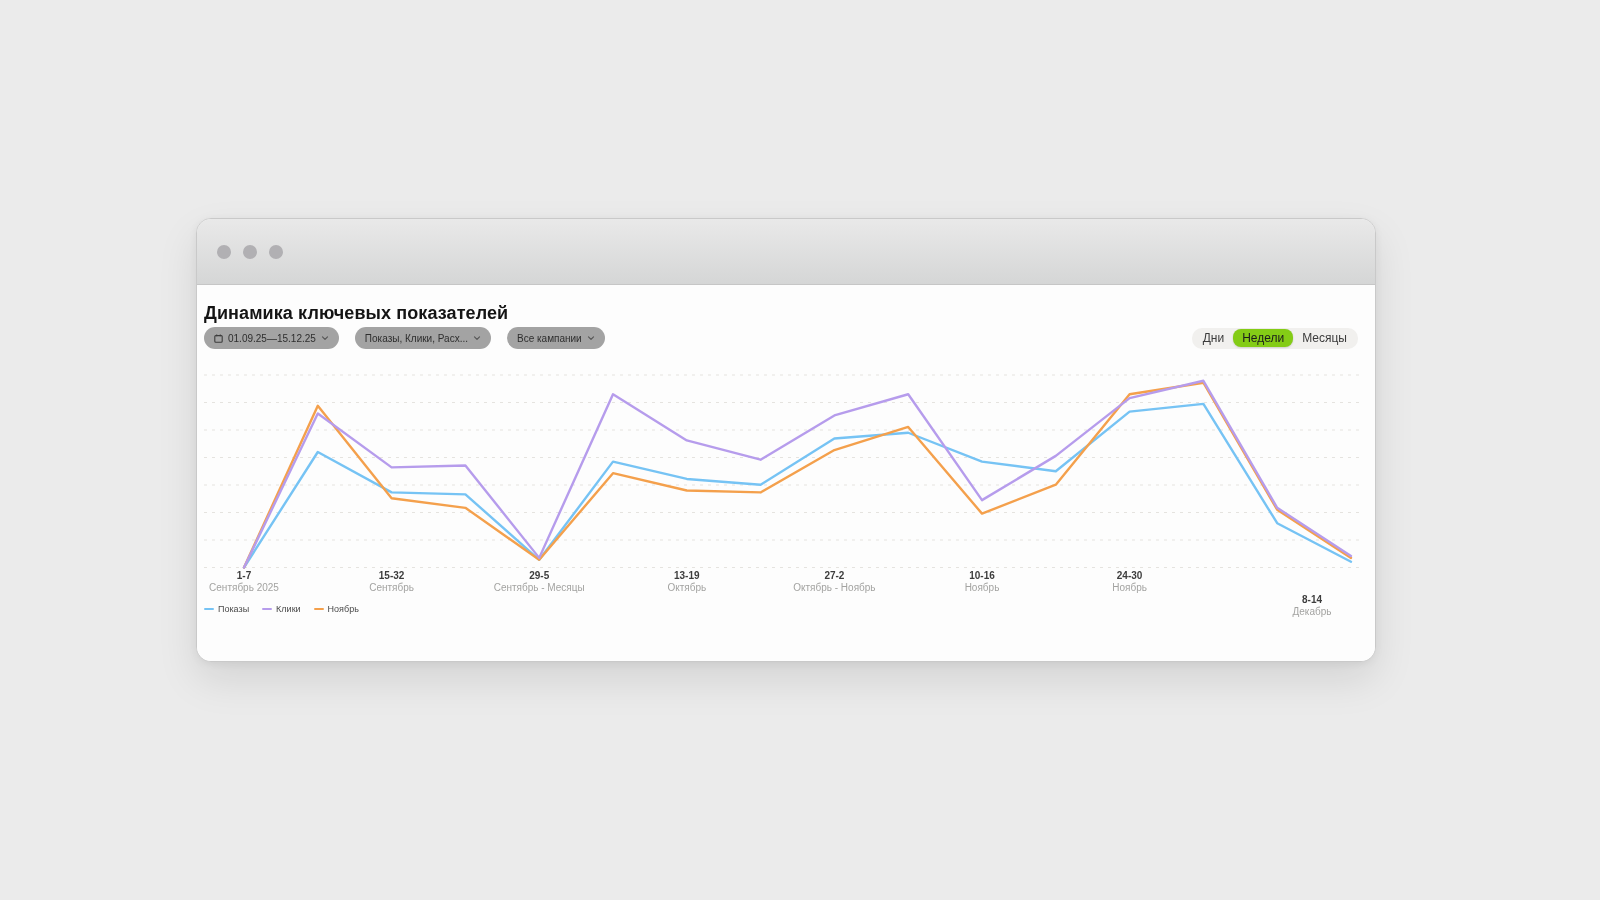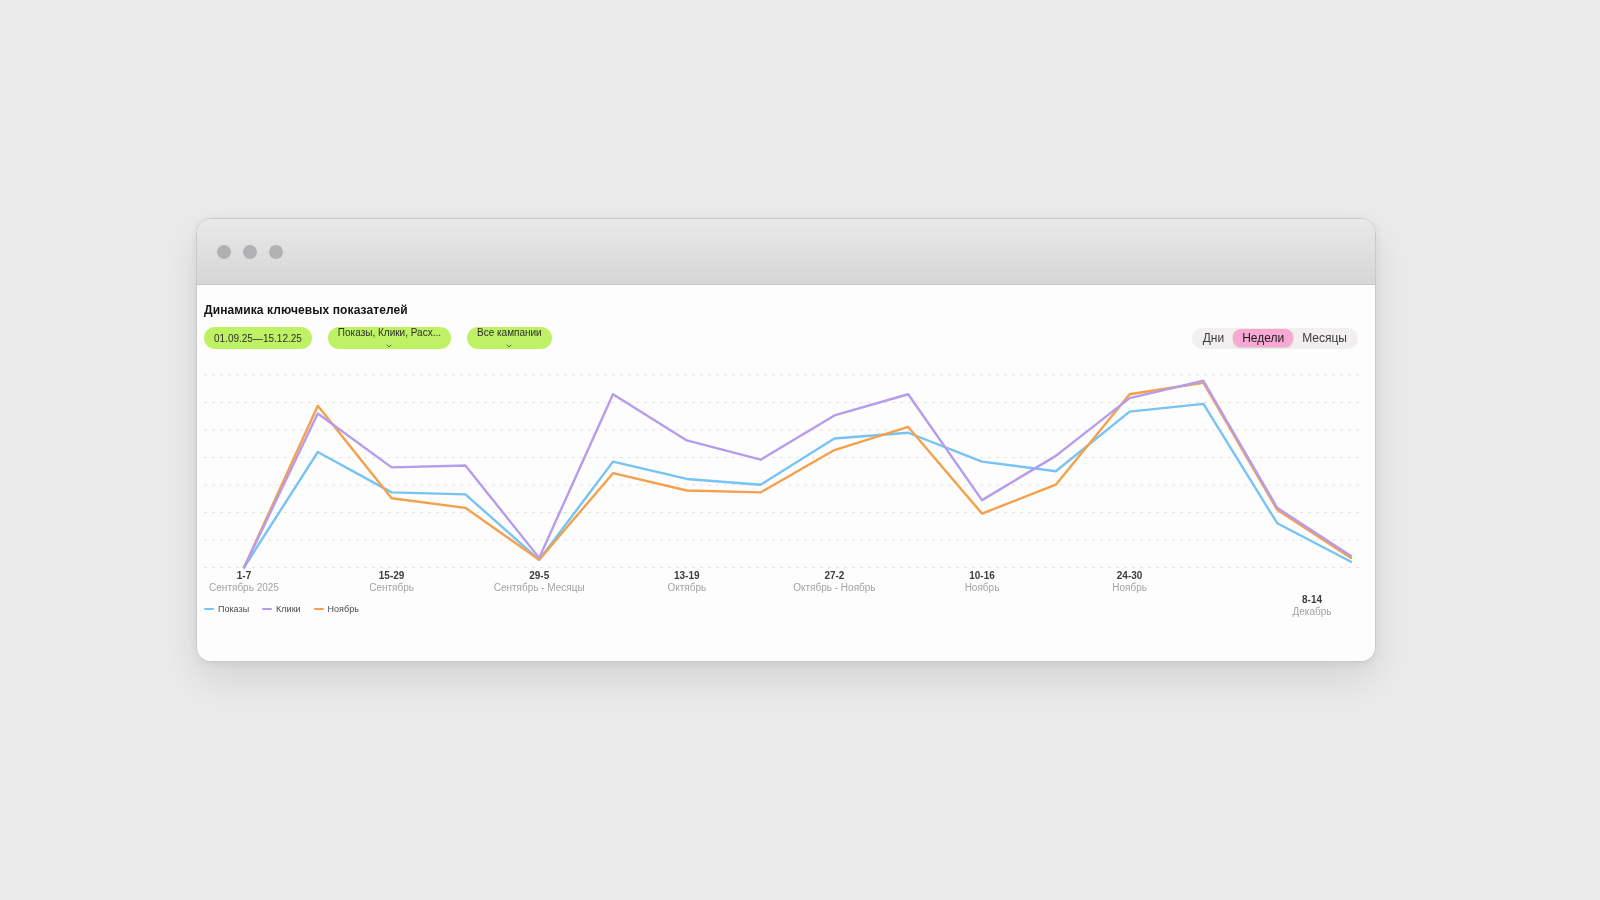--- a/index.html
+++ b/index.html
@@ -23,52 +23,51 @@
     height: 66px;
     background: linear-gradient(#e9e9e9, #d5d6d6);
     border-bottom: 1px solid #c6c6c6;
     display: flex; align-items: center;
     padding-left: 20px; gap: 12px;
   }
   .dot { width: 14px; height: 14px; border-radius: 50%; background: #b1b0b3; }
   .content { position: relative; height: 377px; background: #fdfdfd; }
   .page-title {
     position: absolute; left: 7px; top: 18px;
-    font-size: 12px; font-weight: bold; color: #141414;
+    font-size: 18px; font-weight: bold; color: #141414;
     letter-spacing: .1px;
   }
   .toolbar {
     position: absolute; left: 7px; right: 17px; top: 42px;
     display: flex; align-items: center; gap: 16px;
   }
   .chip {
     height: 22px; border: none; cursor: pointer;
-    background: #bef264; border-radius: 11px;
+    background: #a3a3a3; border-radius: 11px;
     display: flex; align-items: center; gap: 5px;
     padding: 0 10px;
     font-family: inherit; font-size: 10px; color: #2e2e2e;
     white-space: nowrap;
-    flex-direction: column;
   }
   .chip-metrics { min-width: 97px; justify-content: space-between; }
   .chev { display: block; }
   .segmented {
     margin-left: auto;
     background: #f1f0ee; border-radius: 10px;
     display: flex; align-items: center;
     padding: 2px; height: 21px;
   }
   .segmented button {
     border: none; background: transparent; cursor: pointer;
     font-family: inherit; font-size: 12px; color: #3c3c3c;
     padding: 3px 9px; border-radius: 8px; line-height: 1;
     white-space: nowrap;
   }
   .segmented button.active {
-    background: #f9a8d4; color: #1c1c1c;
+    background: #84cc16; color: #1c1c1c;
     box-shadow: 0 1px 2px rgba(0,0,0,.12), 0 0 0 .5px rgba(0,0,0,.03);
   }
   .chart-region { position: absolute; left: 0; top: 76px; width: 1180px; height: 300px; }
   .chart-svg { position: absolute; left: 0; top: 0; }
   .xlabel {
     position: absolute; top: 208px; width: 160px;
     text-align: center; pointer-events: none;
   }
   .xlabel .wk { display: block; font-size: 10px; font-weight: bold; color: #3d3d3d; line-height: 13px; }
   .xlabel .mo { display: block; font-size: 10px; color: #a3a3a1; line-height: 12px; }
@@ -139,21 +138,21 @@
           <polyline points="47,206.5 120.8,91 194.6,131.425 268.4,133.35 342.2,198.8 416,100.625 489.79999999999995,117.95 563.6,123.725 637.4,77.525 711.1999999999999,71.75 785,100.625 858.8,110.25 932.5999999999999,50.57499999999999 1006.4,42.875 1080.2,162.225 1154,200.725" fill="none" stroke="#76c3f4" stroke-width="2.4" stroke-linejoin="round" stroke-linecap="round"></polyline>
           <polyline points="47,206.5 120.8,44.80000000000001 194.6,137.2 268.4,146.825 342.2,198.8 416,112.175 489.79999999999995,129.5 563.6,131.425 637.4,89.075 711.1999999999999,65.975 785,152.6 858.8,123.725 932.5999999999999,33.25 1006.4,21.69999999999999 1080.2,148.75 1154,196.875" fill="none" stroke="#f4a04c" stroke-width="2.4" stroke-linejoin="round" stroke-linecap="round"></polyline>
           <polyline points="47,206.5 120.8,52.5 194.6,106.4 268.4,104.475 342.2,196.875 416,33.25 489.79999999999995,79.45 563.6,98.7 637.4,54.42500000000001 711.1999999999999,33.25 785,139.125 858.8,94.85 932.5999999999999,37.099999999999994 1006.4,19.775000000000006 1080.2,146.825 1154,194.95" fill="none" stroke="#b69cec" stroke-width="2.4" stroke-linejoin="round" stroke-linecap="round"></polyline>
         </svg>
       <div id="xaxis">
           <div class="xlabel" style="left: -33px;">
             <span class="wk">1-7</span>
             <span class="mo">Сентябрь 2025</span>
           </div>
           <div class="xlabel" style="left: 114.6px;">
-            <span class="wk">15-29</span>
+            <span class="wk">15-32</span>
             <span class="mo">Сентябрь</span>
           </div>
           <div class="xlabel" style="left: 262.2px;">
             <span class="wk">29-5</span>
             <span class="mo">Сентябрь - Месяцы</span>
           </div>
           <div class="xlabel" style="left: 409.8px;">
             <span class="wk">13-19</span>
             <span class="mo">Октябрь</span>
           </div>

